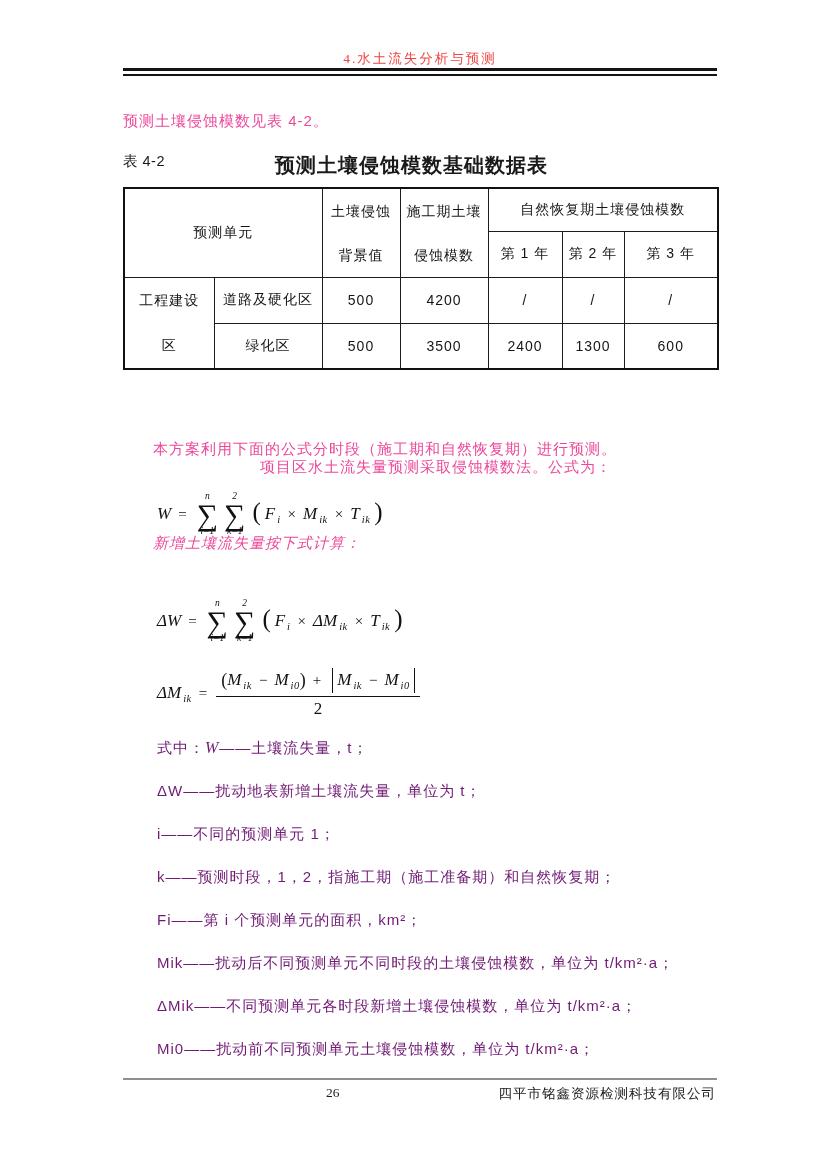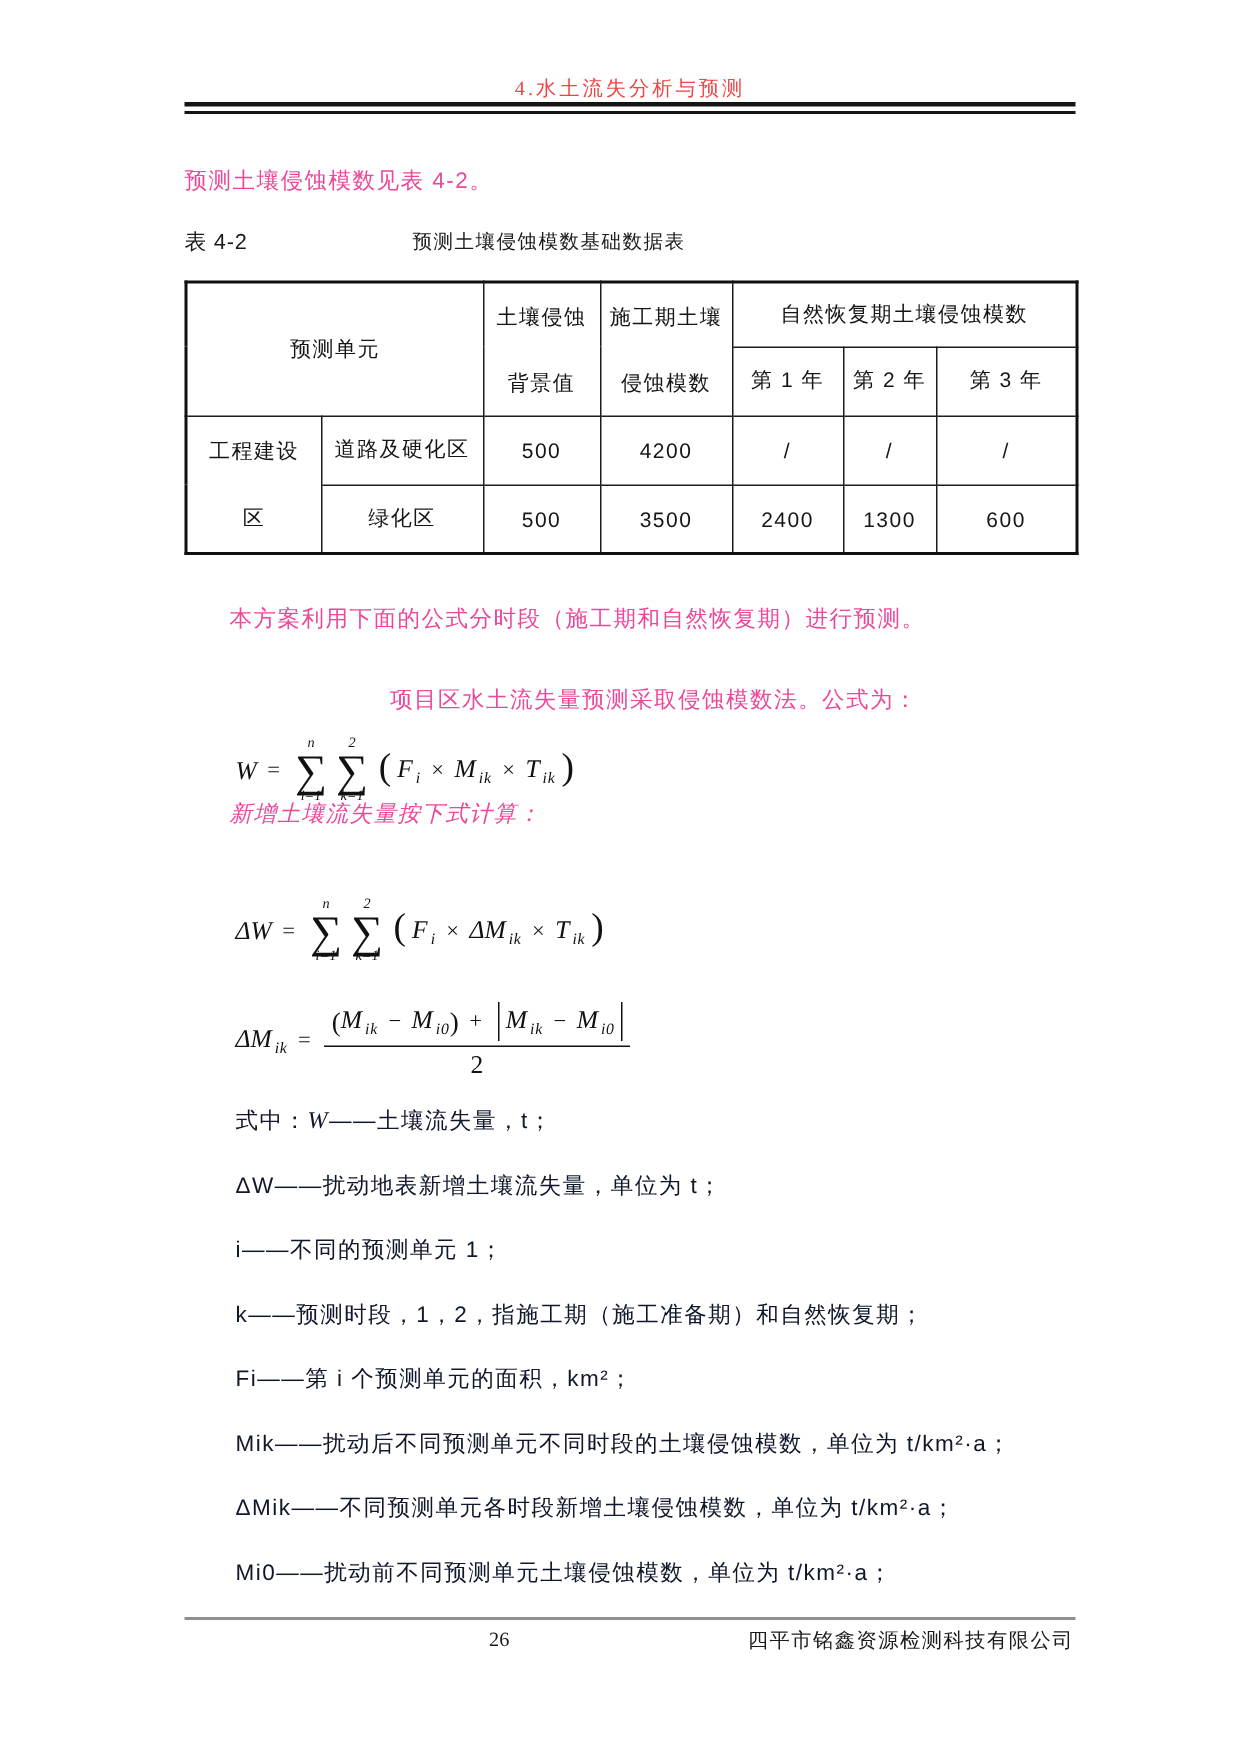--- a/index.html
+++ b/index.html
@@ -22,21 +22,21 @@
 
   
   .para {
     position:absolute; left:123px; width:596px; margin:0;
     font-size:15px; line-height:21px; letter-spacing:1px; color:#ec4899;
   }
   .indent { text-indent:2em; }
 
   
   .caption-label { position:absolute; top:152px; left:123px; font-size:14.5px; letter-spacing:0.5px; }
-  .caption-title { position:absolute; top:152px; left:275px; font-size:13px; letter-spacing:1px; }
+  .caption-title { position:absolute; top:152px; left:275px; font-size:20px; letter-spacing:1px;font-weight:bold; }
 
   
   table.data {
     position:absolute; top:187px; left:123px; width:594px;
     border-collapse:collapse; table-layout:fixed;
     font-size:14px; color:#151515;
   }
   table.data th, table.data td {
     border:1px solid #1c1c1c; text-align:center; vertical-align:middle;
     font-weight:normal; padding:0; letter-spacing:1px;
@@ -63,21 +63,21 @@
   .paren { font-style:normal; font-size:25px; font-weight:300; margin:0 4px; position:relative; top:-2px; }
   .frac { display:inline-flex; flex-direction:column; align-items:center; margin-left:2px; }
   .frac .num { display:inline-flex; align-items:center; border-bottom:1.5px solid #111; padding:0 5px 3px 5px; }
   .frac .den { padding-top:2px; font-style:normal; }
   .absv { display:inline-flex; align-items:center; border-left:1.5px solid #111; border-right:1.5px solid #111; padding:2px 4px; margin-left:4px; }
   .pn { font-style:normal; font-size:18px; }
 
   
   .def {
     position:absolute; left:123px; width:600px; margin:0; padding-left:34px;
-    font-size:15px; line-height:20px; letter-spacing:1px; color:#0f172a;
+    font-size:15px; line-height:20px; letter-spacing:1px; color:#701a75;
   }
   .def .var { font-family:"Liberation Serif","DejaVu Serif",serif; font-size:16px; }
 
   
   .footer-rule { position:absolute; top:1078px; left:123px; width:594px; height:2px; background:#8f8f8f; }
   .page-number { position:absolute; top:1085px; left:326px; font-family:"Liberation Serif","DejaVu Serif",serif; font-size:13.5px; }
   .company { position:absolute; top:1085px; right:111px; font-size:13.5px; letter-spacing:1px; }
 </style>
 </head>
 <body>
@@ -134,21 +134,21 @@
     <td>绿化区</td>
     <td>500</td>
     <td>3500</td>
     <td>2400</td>
     <td>1300</td>
     <td>600</td>
   </tr>
 </tbody>
   </table>
 
-<p class="para indent" style="top:402px;">本方案利用下面的公式分时段（施工期和自然恢复期）进行预测。</p>
+<p class="para indent" style="top:438px;">本方案利用下面的公式分时段（施工期和自然恢复期）进行预测。</p>
 <p class="para indent" style="top:456px;text-align:center;">项目区水土流失量预测采取侵蚀模数法。公式为：</p>
 
 <div class="formula" style="top:492px;">
   <span class="var">W</span>
   <span class="op">=</span>
   <span class="bigop">
     <span class="lim">n</span>
     <span class="sigma">∑</span>
     <span class="lim">i=1</span>
   </span>

